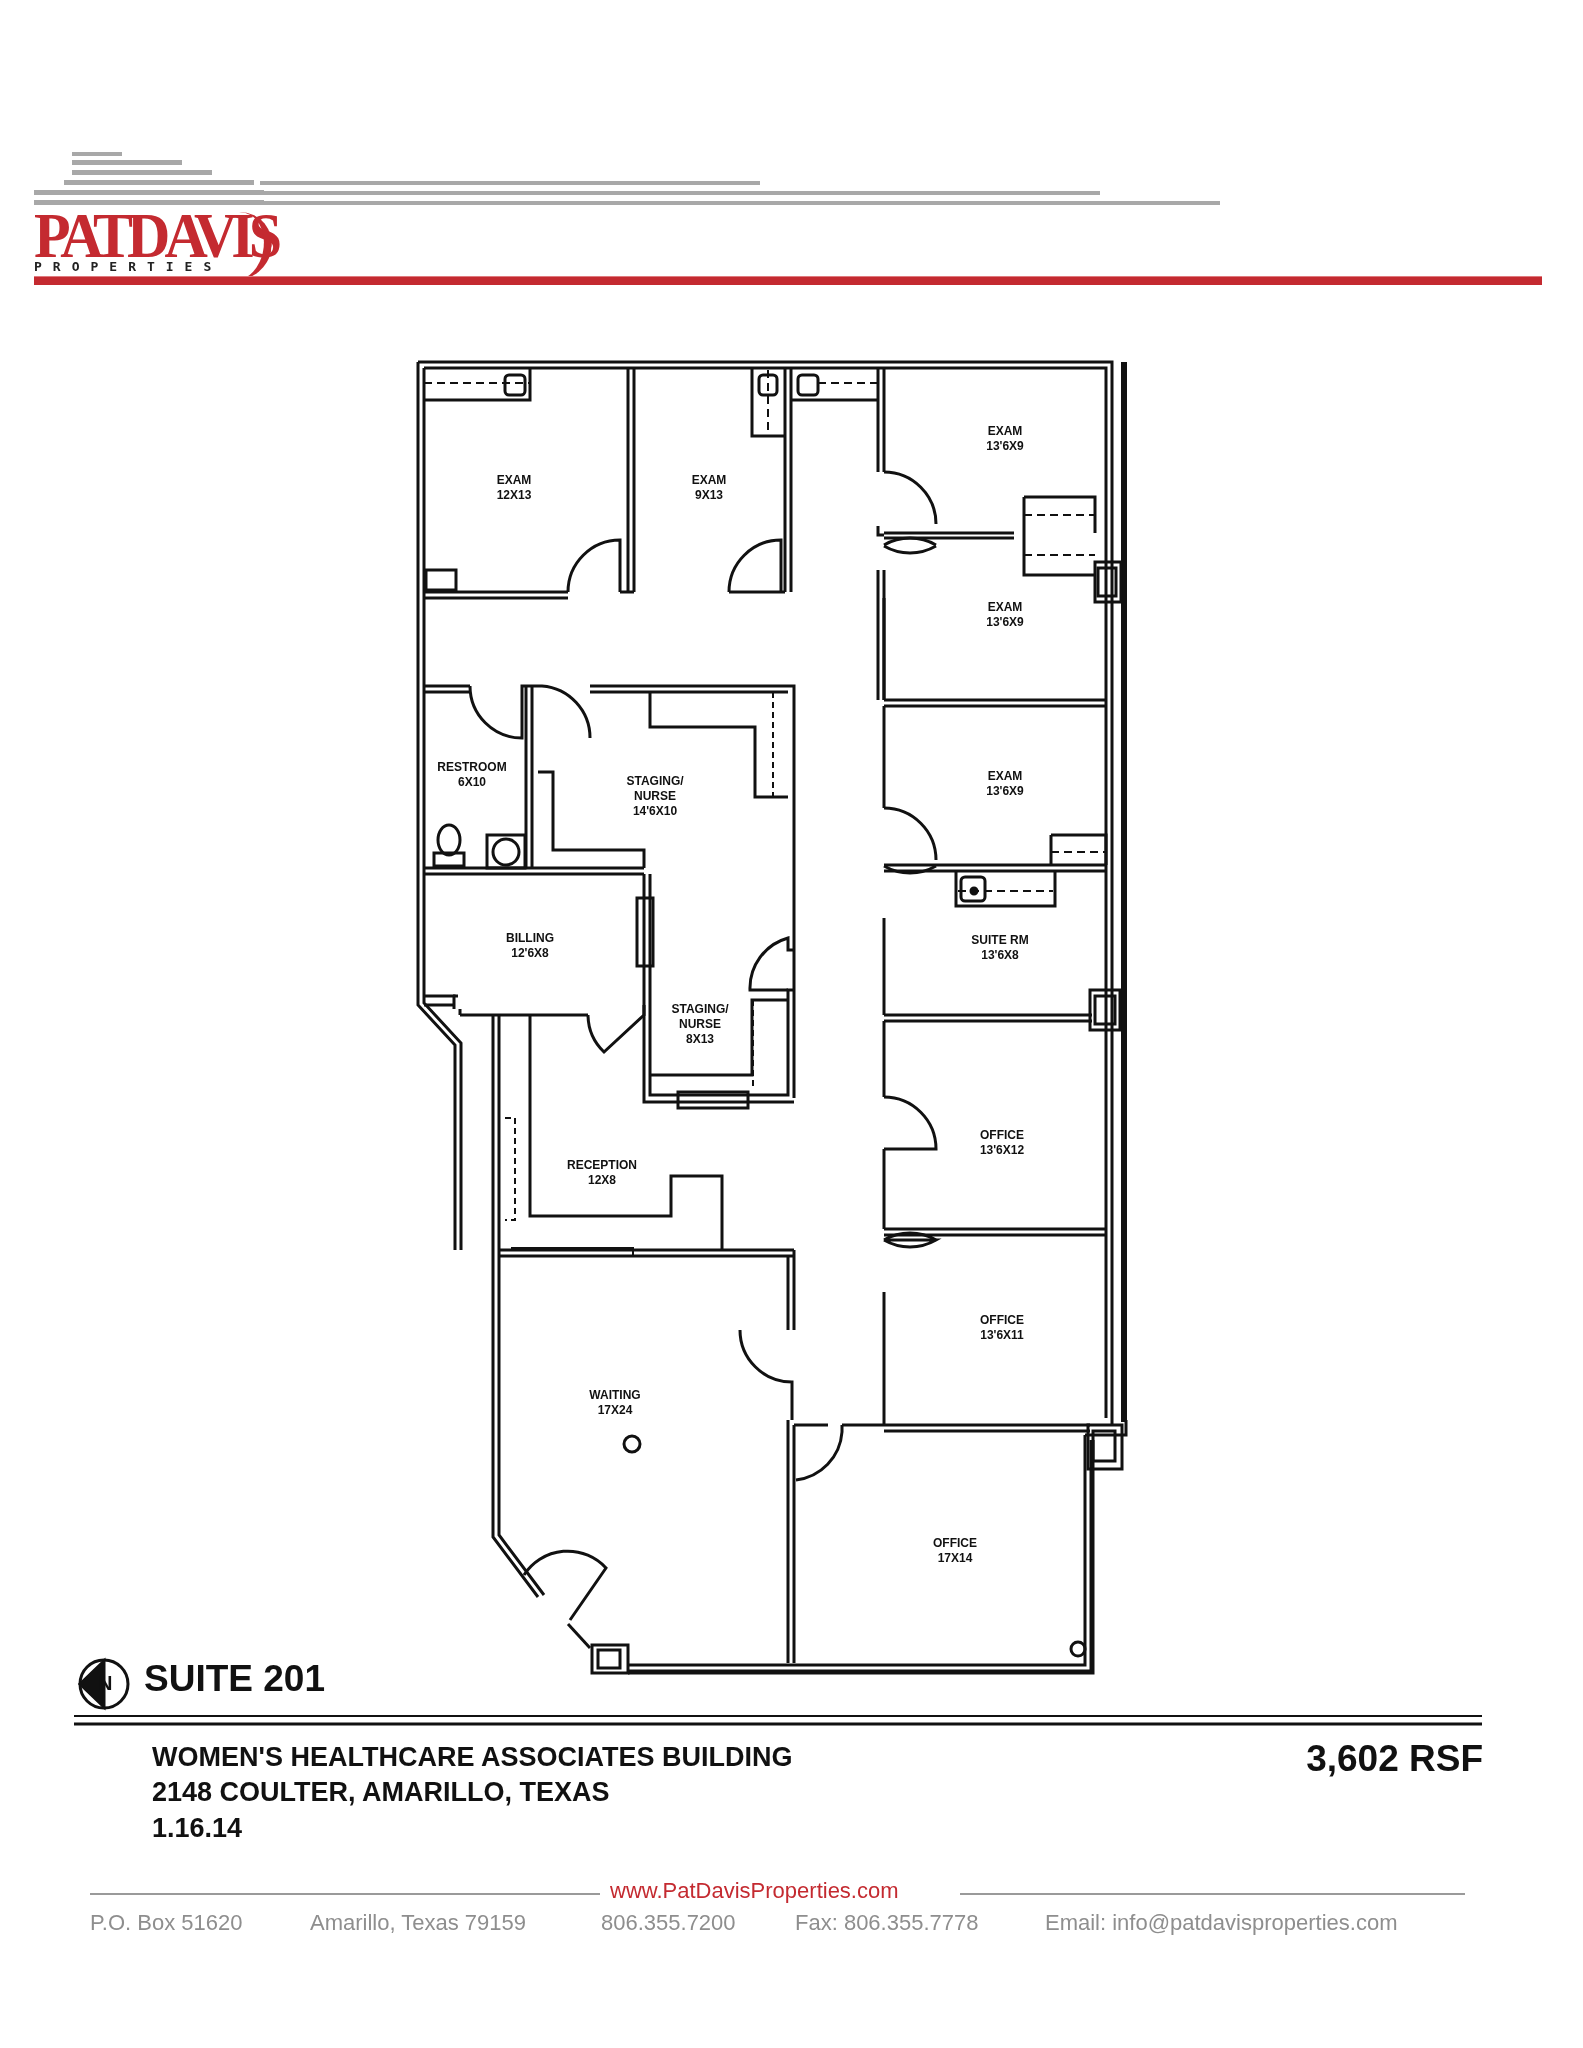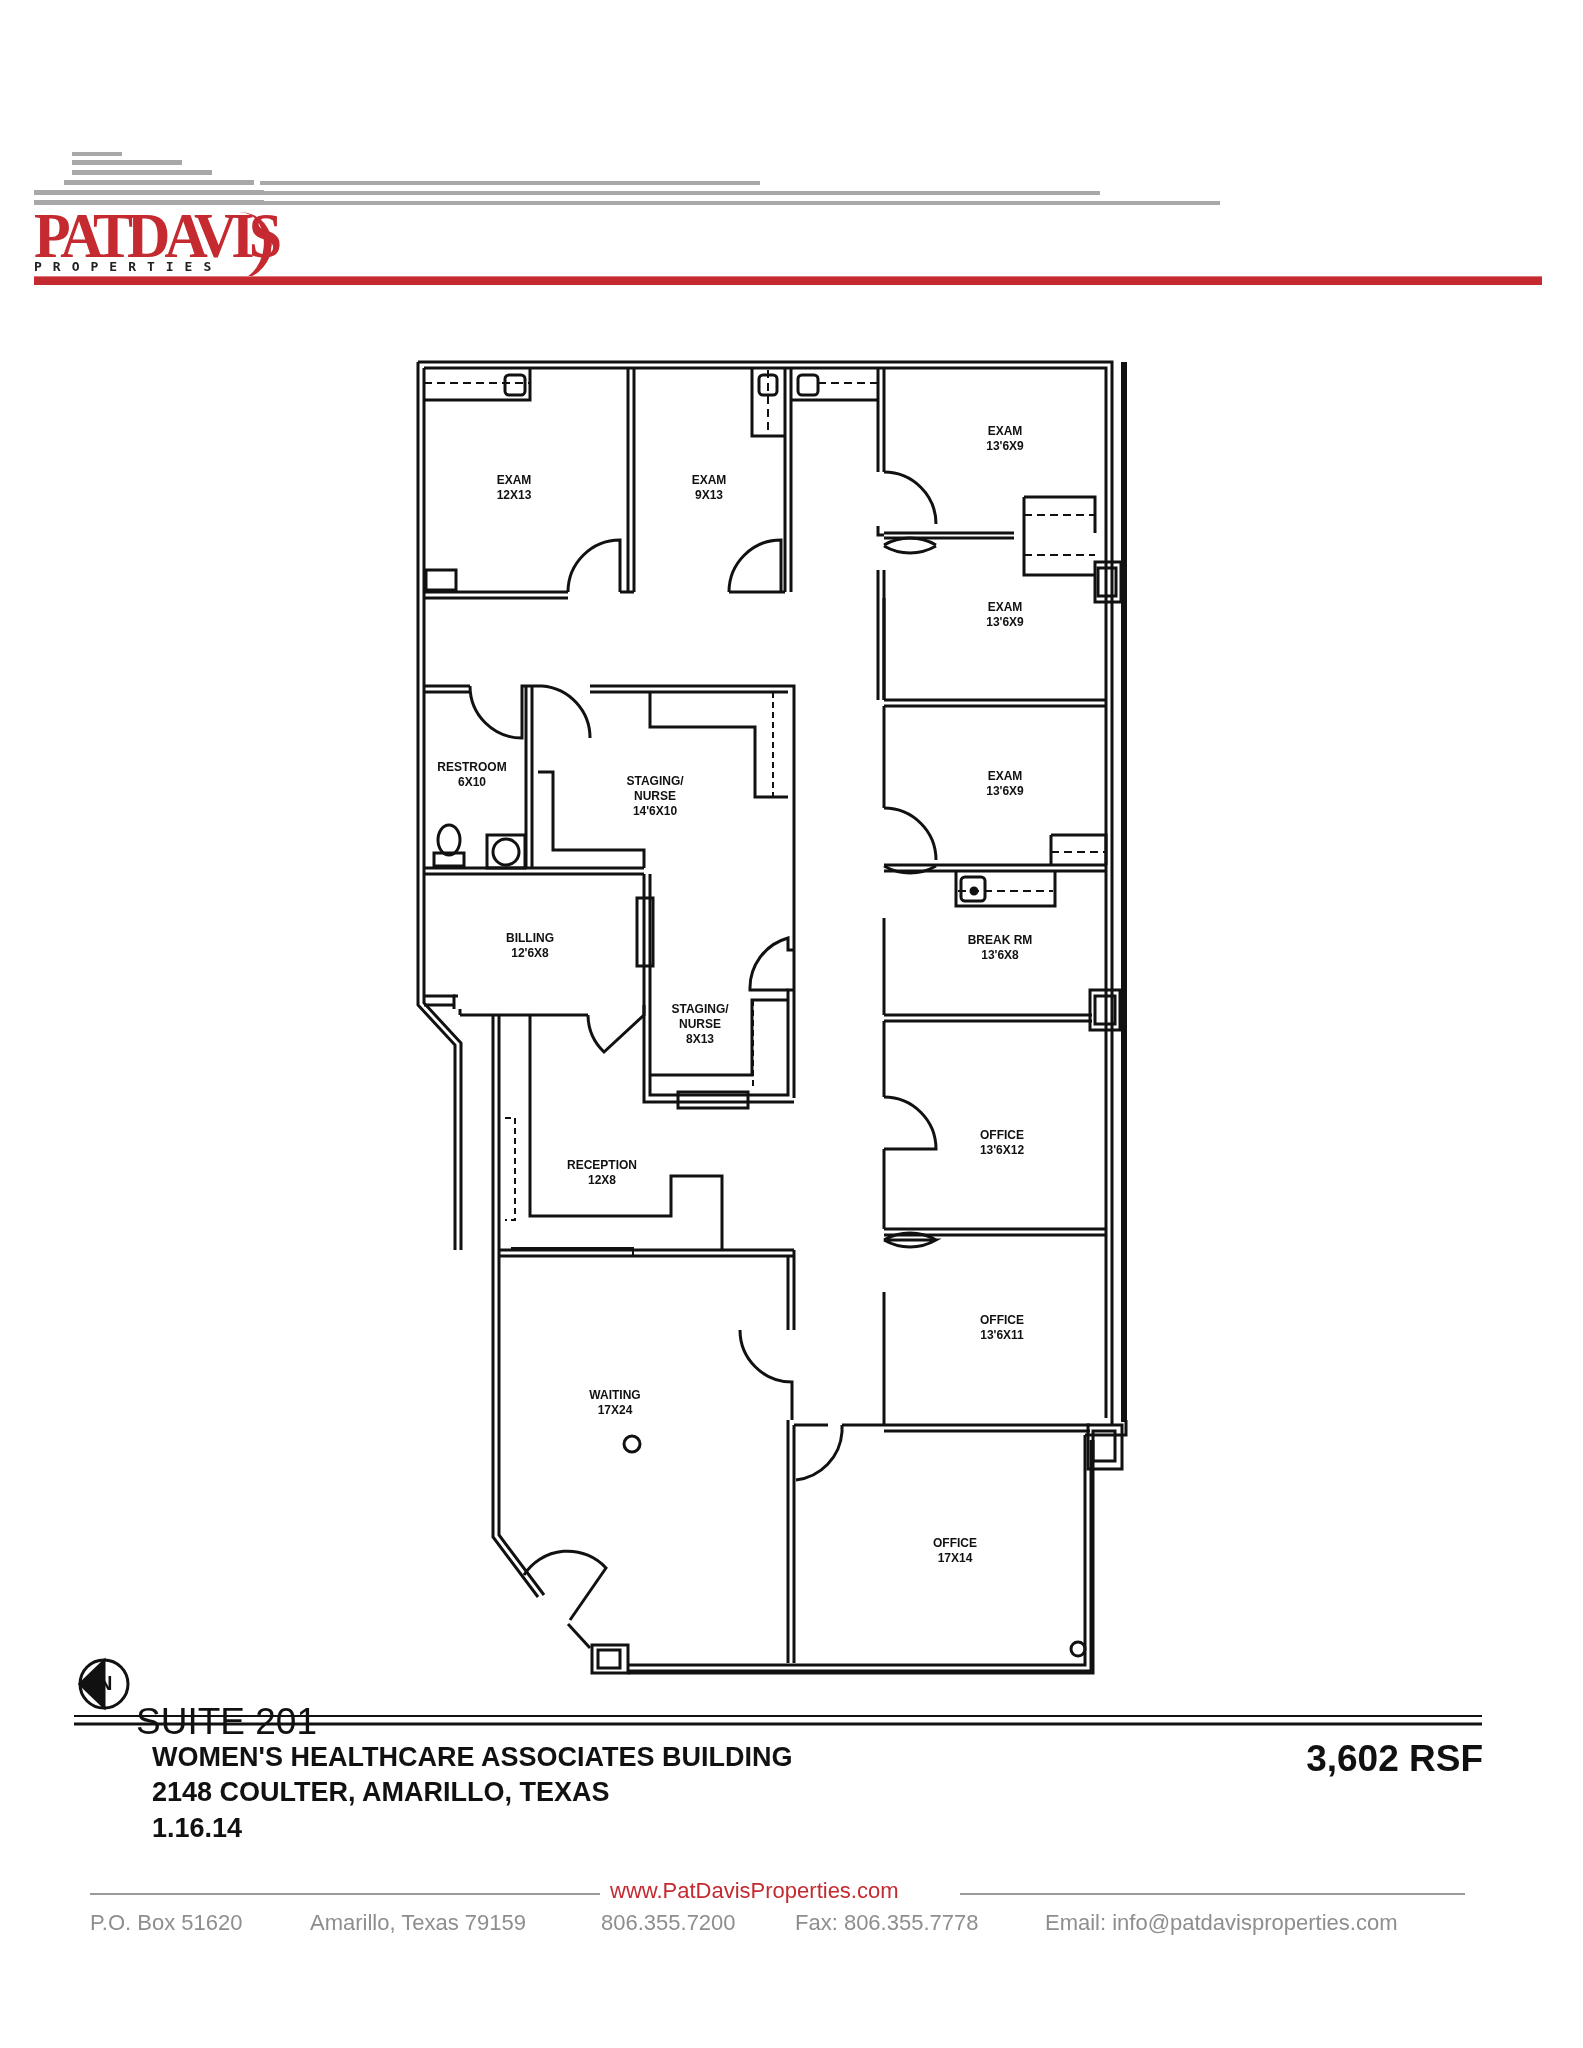--- a/index.html
+++ b/index.html
@@ -8,21 +8,21 @@
     
     .logo-bars .bar { position: absolute; height: 5px; background: #a8a8a8; }
     .logo-text { position: absolute; left: 34px; top: 206px; font-family: "Liberation Serif", serif; font-weight: bold; font-size: 60px; letter-spacing: -6px; color: #c42a30; transform: scaleY(1.05); line-height: 1; }
     .logo-sub { position: absolute; left: 34px; top: 260px; font-family: "DejaVu Sans Mono", monospace; font-weight: bold; font-size: 13px; letter-spacing: 11px; color: #222; line-height: 1; }
     .logo-swoosh { position: absolute; left: 226px; top: 212px; width: 38px; height: 68px; border-right: 8px solid #c42a30; border-radius: 0 40px 30px 0; transform: skewX(-10deg); }
     .header-red-rule { position: absolute; left: 34px; top: 276px; width: 1508px; height: 8px; background: #c42a30; border-top: 1px solid #e07a7e; }
     
     svg.plan { position: absolute; left: 0; top: 0; }
     .room-label { position: absolute; font-weight: bold; font-size: 12px; text-align: center; line-height: 15px; transform: translateX(-50%); white-space: nowrap; }
     
-    .suite-title { position: absolute; left: 136px; top: 1660px; font-weight: normal; font-size: 37px; line-height: 1; margin-top: 43px; }
+    .suite-title { position: absolute; left: 144px; top: 1660px; font-weight: bold; font-size: 37px; line-height: 1; }
     .rsf { position: absolute; right: 100px; top: 1740px; font-weight: bold; font-size: 37px; line-height: 1; }
     .info-line { position: absolute; left: 152px; font-weight: bold; font-size: 27px; line-height: 1; }
     
     .footer-rule { position: absolute; height: 2px; background: #9a9a9a; top: 1893px; }
     .footer-url { position: absolute; left: 610px; top: 1880px; font-size: 22px; color: #c42a30; line-height: 1; }
     .footer-item { position: absolute; top: 1912px; font-size: 22px; color: #8e8e8e; line-height: 1; }
   </style>
 </head>
 <body>
 
@@ -229,21 +229,21 @@
   </div>
   <div class="room-label" style="left:1005px;top:769px;">
     <div>EXAM</div>
     <div>13'6X9</div>
   </div>
   <div class="room-label" style="left:530px;top:931px;">
     <div>BILLING</div>
     <div>12'6X8</div>
   </div>
   <div class="room-label" style="left:1000px;top:933px;">
-    <div>BREAK RM</div>
+    <div>SUITE RM</div>
     <div>13'6X8</div>
   </div>
   <div class="room-label" style="left:700px;top:1002px;">
     <div>STAGING/</div>
     <div>NURSE</div>
     <div>8X13</div>
   </div>
   <div class="room-label" style="left:602px;top:1158px;">
     <div>RECEPTION</div>
     <div>12X8</div>

